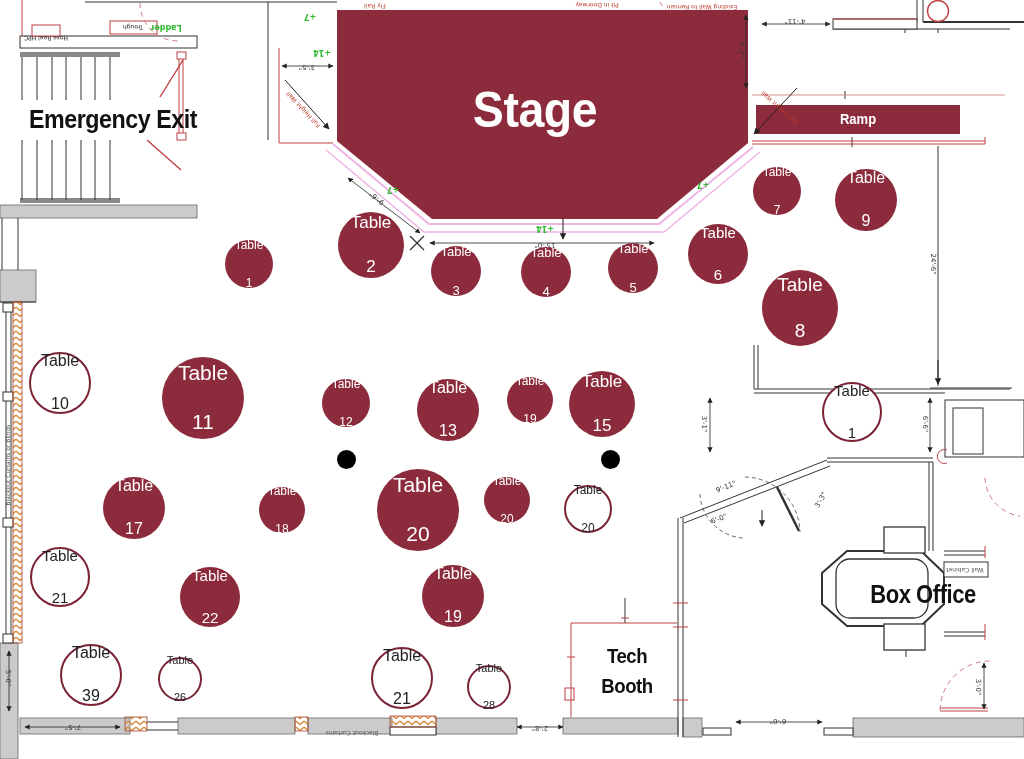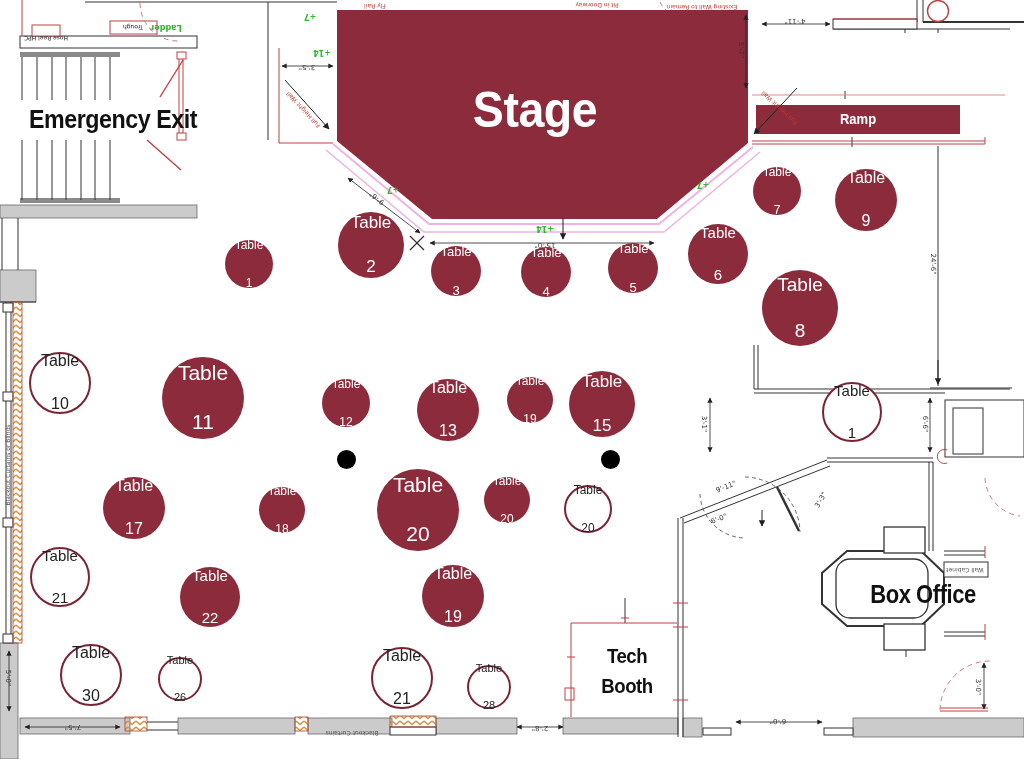--- a/index.html
+++ b/index.html
@@ -367,21 +367,21 @@
       <div class="table-circle table-filled" style="left: 422px; top: 565px; width: 62px; height: 62px; font-size: 16px;">
         <span>Table</span>
         <span>19</span>
       </div>
       <div class="table-circle table-open" style="left: 564px; top: 485px; width: 48px; height: 48px; font-size: 12px;">
         <span>Table</span>
         <span>20</span>
       </div>
       <div class="table-circle table-open" style="left: 60px; top: 644px; width: 62px; height: 62px; font-size: 16px;">
         <span>Table</span>
-        <span>30</span>
+        <span>39</span>
       </div>
       <div class="table-circle table-open" style="left: 158px; top: 657px; width: 44px; height: 44px; font-size: 11px;">
         <span>Table</span>
         <span>26</span>
       </div>
       <div class="table-circle table-open" style="left: 371px; top: 647px; width: 62px; height: 62px; font-size: 16px;">
         <span>Table</span>
         <span>21</span>
       </div>
       <div class="table-circle table-open" style="left: 467px; top: 665px; width: 44px; height: 44px; font-size: 11px;">

